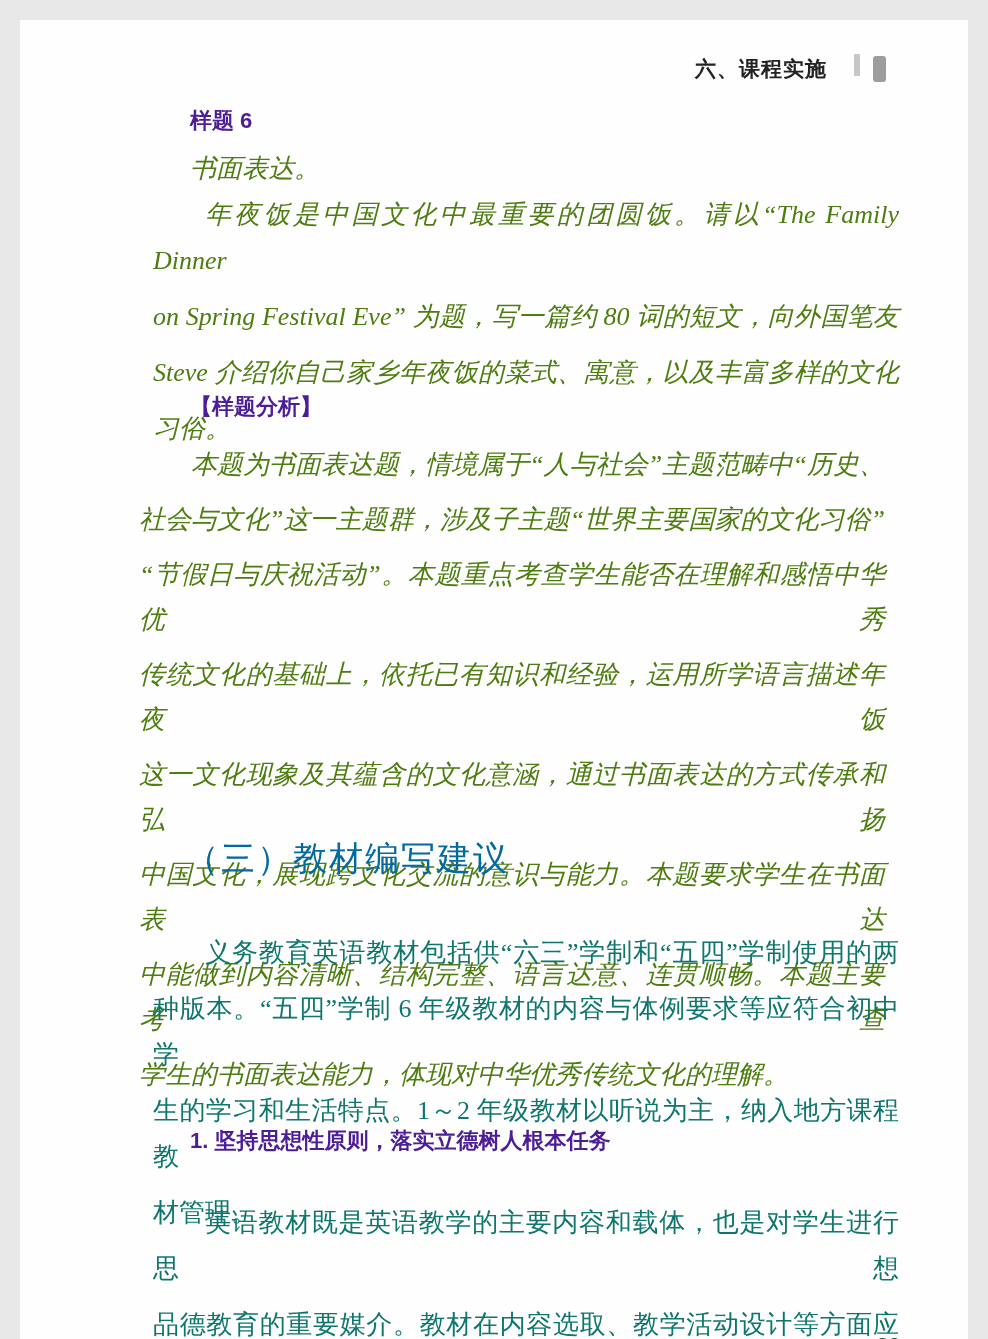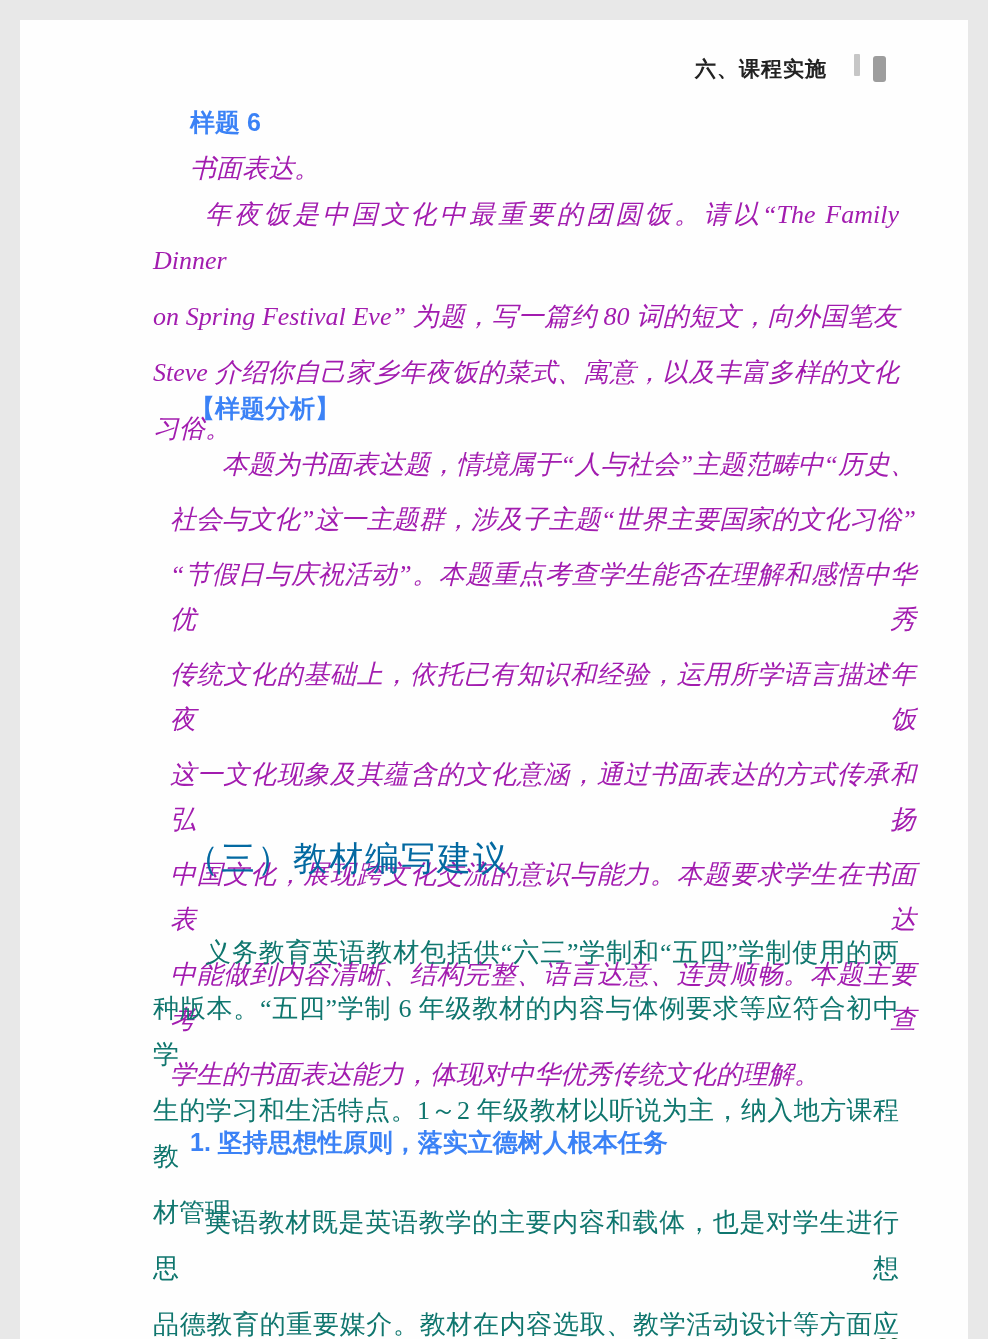--- a/index.html
+++ b/index.html
@@ -48,28 +48,28 @@
     border-radius: 3px;
     margin-left: 3px;
   }
 
   
   .abs { position: absolute; }
 
   .h-sans {
     font-family: "Liberation Sans", "DejaVu Sans", sans-serif;
     font-weight: bold;
-    font-size: 25px;
-    color: #3b82f6;
+    font-size: 22px;
+    color: #4c1d95;
   }
 
   .kaiti {
     font-style: italic;              
     font-size: 26px;
-    color: #a21caf;
+    color: #4d7c0f;
   }
 
   .songti {
     font-style: normal;
     font-size: 26px;
     color: #0f766e;
   }
 
   .para { width: 766px; line-height: 46px; }
   .para-tight { line-height: 45px; }
@@ -111,21 +111,21 @@
 
   <div class="abs kaiti para" style="top:152px; left:113px;">
       <div class="tline first">年夜饭是中国文化中最重要的团圆饭。请以“The Family Dinner</div>
       <div class="tline">on Spring Festival Eve” 为题，写一篇约 80 词的短文，向外国笔友</div>
       <div class="tline">Steve 介绍你自己家乡年夜饭的菜式、寓意，以及丰富多样的文化</div>
       <div class="tline endline">习俗。</div>
     </div>
 
   <div class="abs h-sans" style="top:362px; left:160px;">【样题分析】</div>
 
-  <div class="abs kaiti para para-tight" style="top:402px; left:130px;">
+  <div class="abs kaiti para para-tight" style="top:402px; left:99px;">
       <div class="tline first">本题为书面表达题，情境属于“人与社会”主题范畴中“历史、</div>
       <div class="tline">社会与文化”这一主题群，涉及子主题“世界主要国家的文化习俗”</div>
       <div class="tline">“节假日与庆祝活动”。本题重点考查学生能否在理解和感悟中华优秀</div>
       <div class="tline">传统文化的基础上，依托已有知识和经验，运用所学语言描述年夜饭</div>
       <div class="tline">这一文化现象及其蕴含的文化意涵，通过书面表达的方式传承和弘扬</div>
       <div class="tline">中国文化，展现跨文化交流的意识与能力。本题要求学生在书面表达</div>
       <div class="tline">中能做到内容清晰、结构完整、语言达意、连贯顺畅。本题主要考查</div>
       <div class="tline endline">学生的书面表达能力，体现对中华优秀传统文化的理解。</div>
     </div>
 

